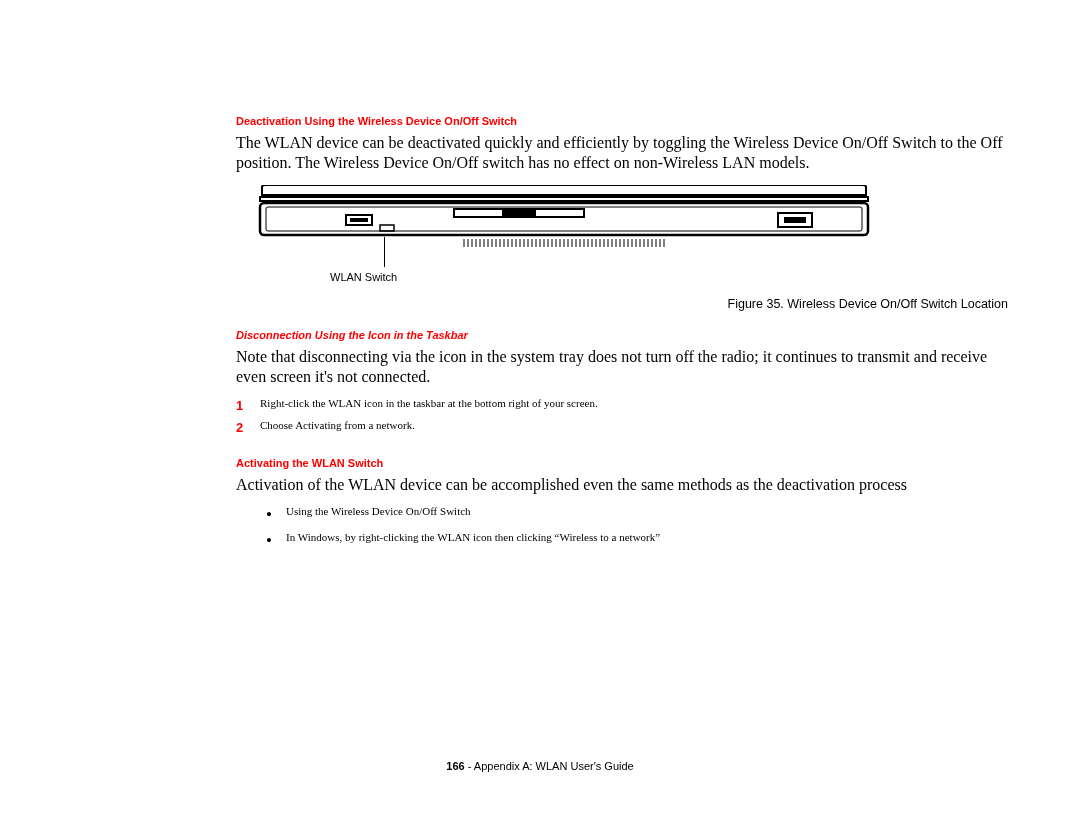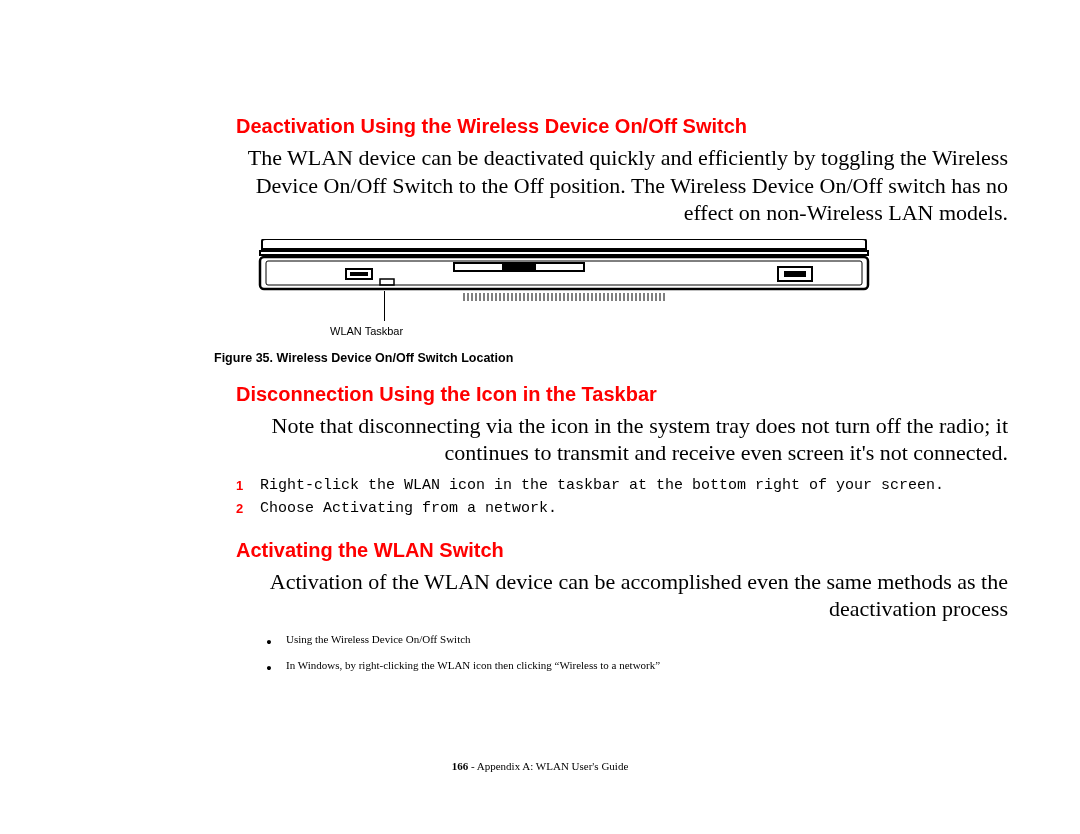--- a/index.html
+++ b/index.html
@@ -10,29 +10,28 @@
       font-family: "Times New Roman", Times, serif;
       color: #000;
       position: relative;
     }
     .page {
       padding: 115px 72px 0 236px;
     }
     .heading-red {
       font-family: Arial, Helvetica, sans-serif;
       font-weight: bold;
-      font-size: 20px;
+      font-size: 11px;
       color: #ff0000;
       margin-bottom: 6px;
     }
     .body-text {
-      font-size: 22px;
+      font-size: 16px;
       line-height: 1.25;
       margin-bottom: 10px;
-      text-align: right;
     }
     .figure-wrap {
       margin: 12px 0 8px 18px;
     }
     .figure-img {
       width: 620px;
       height: 68px;
       position: relative;
     }
     .caption-lead {
@@ -45,46 +44,46 @@
     .lead-line {
       position: absolute;
       border-left: 1px solid #000;
       left: 130px;
       top: 52px;
       height: 30px;
       width: 0;
     }
     .figure-caption {
       font-family: Arial, Helvetica, sans-serif;
-      font-weight: bold;
+      font-weight: normal;
       font-size: 12.5px;
-      text-align: left;
+      text-align: right;
       margin: 44px 0 18px -40px;
     }
-    .section-gap { margin-top: 18px; }
+    .section-gap { margin-top: 18px; font-style: italic; }
     .section-gap2 { margin-top: 22px; }
     .numlist {
       margin: 6px 0 18px 0;
     }
     .numlist-row {
       display: flex;
       margin-bottom: 6px;
     }
     .numlist-num {
       font-family: Arial, Helvetica, sans-serif;
       font-weight: bold;
       font-size: 13px;
       color: #ff0000;
       width: 24px;
       flex-shrink: 0;
       padding-top: 1px;
     }
     .numlist-txt {
-      font-family: Liberation Mono, monospace;
-      font-size: 15px;
+      font-family: Liberation Serif, serif;
+      font-size: 11px;
     }
     .bullets {
       margin: 6px 0 0 30px;
     }
     .bullets-row {
       display: flex;
       margin-bottom: 6px;
     }
     .bullets-mark {
       font-size: 17px;
@@ -95,21 +94,21 @@
     .bullets-txt {
       font-size: 11px;
       line-height: 1.25;
     }
     .footer {
       position: absolute;
       left: 0;
       right: 0;
       top: 760px;
       text-align: center;
-      font-family: Liberation Serif, serif;
+      font-family: Liberation Sans, sans-serif;
       font-size: 11px;
     }
     .footer .pn { font-weight: bold; }
   </style>
 </head>
 <body>
 
 <div class="page">
 
   <div class="heading-red">Deactivation Using the Wireless Device On/Off Switch</div>
@@ -186,21 +185,21 @@
           <line x1="386" y1="54" x2="386" y2="62"></line>
           <line x1="390" y1="54" x2="390" y2="62"></line>
           <line x1="394" y1="54" x2="394" y2="62"></line>
           <line x1="398" y1="54" x2="398" y2="62"></line>
           <line x1="402" y1="54" x2="402" y2="62"></line>
           <line x1="406" y1="54" x2="406" y2="62"></line>
           <line x1="410" y1="54" x2="410" y2="62"></line>
         </g>
       </svg>
       <div class="lead-line"></div>
-      <div class="caption-lead">WLAN Taskbar</div>
+      <div class="caption-lead">WLAN Switch</div>
     </div>
     <div class="figure-caption">Figure 35.  Wireless Device On/Off Switch Location</div>
   </div>
 
   <div class="heading-red section-gap">Disconnection Using the Icon in the Taskbar</div>
   <div class="body-text">Note that disconnecting via the icon in the system tray does not turn off the radio; it continues to transmit and receive even screen it's not connected.</div>
 
   <div class="numlist">
     <div class="numlist-row">
       <div class="numlist-num">1</div>

